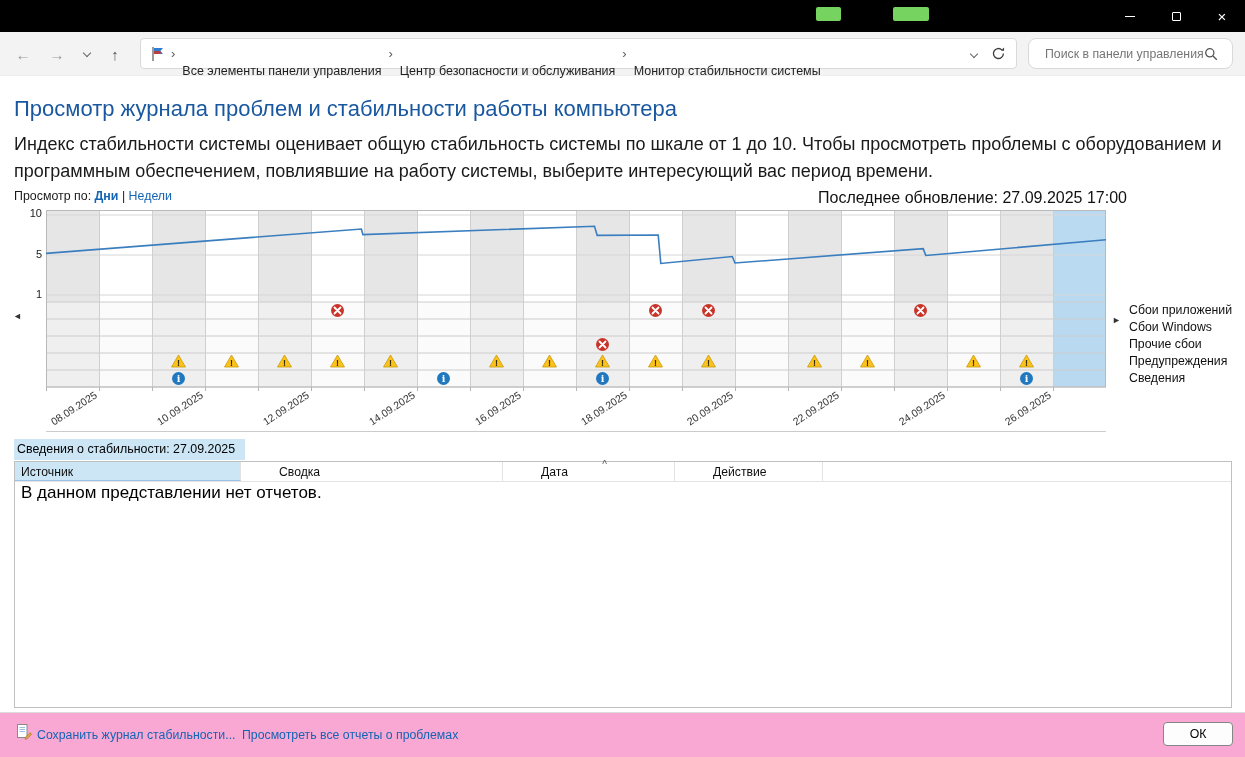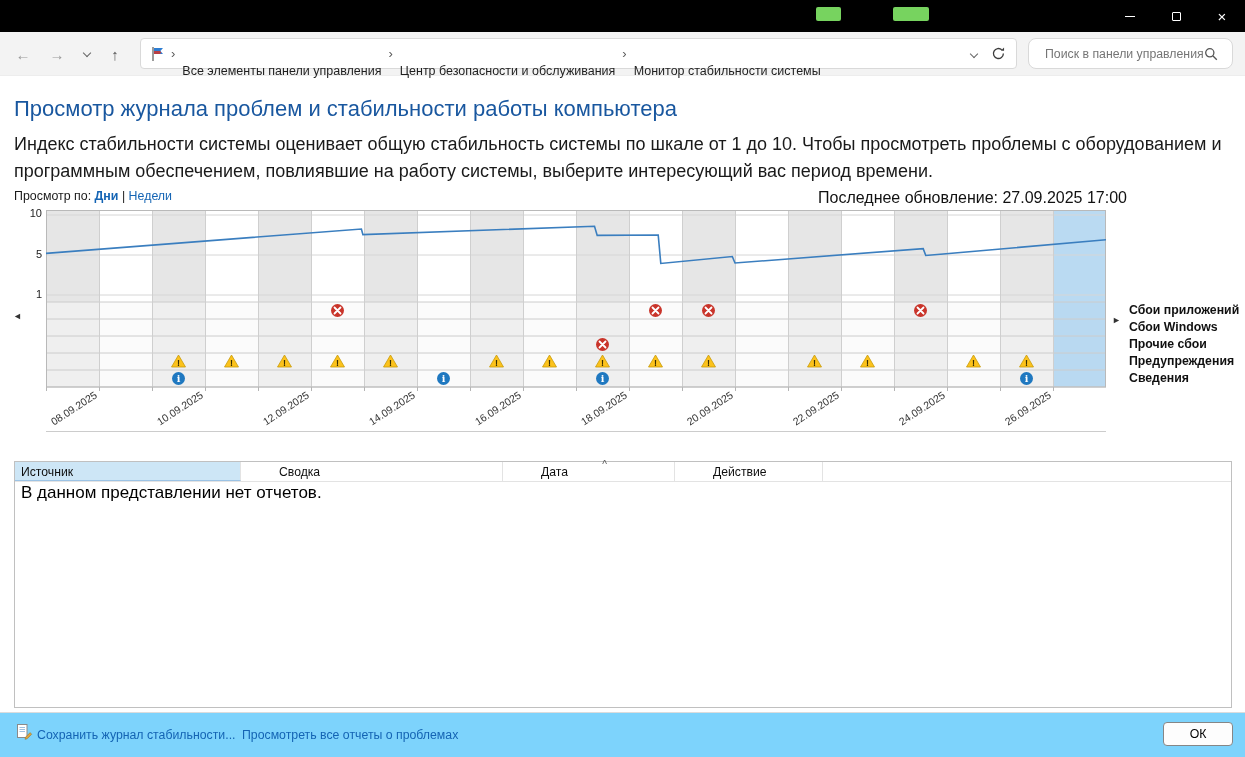--- a/index.html
+++ b/index.html
@@ -43,37 +43,37 @@
   .last-update { position:absolute; top:189px; right:118px; font-size:16px; color:#111; }
 
   
   .scroll-arrow { position:absolute; font-size:9px; color:#333; cursor:default; }
   .scroll-left { left:13px; top:311px; }
   .scroll-right { left:1112px; top:315px; }
   .ytick { position:absolute; width:17px; text-align:right; font-size:11px; color:#222; left:25px; }
   .yt0 { top:207px; } .yt1 { top:248px; } .yt2 { top:288px; }
   #chart-svg { position:absolute; left:46px; top:210px; }
   .legend { position:absolute; left:1129px; top:302px; }
-  .legend-item { height:17px; line-height:17px; font-size:12.3px; color:#101010; white-space:nowrap;font-weight:bold; }
+  .legend-item { height:17px; line-height:17px; font-size:12.3px; color:#101010; white-space:nowrap; }
 
   
   .details-title { position:absolute; left:14px; top:439px; font-size:12.4px; color:#000; background:#cde6f6; padding:3px 10px 4px 3px; }
   .report-table { position:absolute; left:14px; top:461px; width:1218px; height:247px; border:1px solid #c0c0c0; background:#fff; }
   .thead { display:flex; height:20px; border-bottom:1px solid #e3e3e3;gap:32px; }
   .th { padding:3px 0 0 6px; font-size:12.2px; color:#0f0f0f; border-right:1px solid #e3e3e3; position:relative; cursor:default; }
   .th-source { width:226px; background:#cde6f6; border-bottom:1px solid #9cc3e5; }
   .th-summary { width:230px; }
   .th-date { width:140px; }
   .th-action { width:116px; }
   .th-fill { flex:1; border-right:none; }
   .sort-caret { position:absolute; top:-3px; left:50%; transform:translateX(-50%); font-size:10px; color:#555; }
   .empty-text { position:absolute; left:6px; top:21px; font-size:17px; color:#000000; }
 
   
-  .footer { position:absolute; left:0; top:712px; width:100%; height:45px; background:#7dd3fc; border-top:1px solid #dcdcdc; }
+  .footer { position:absolute; left:0; top:712px; width:100%; height:45px; background:#f9a8d4; border-top:1px solid #dcdcdc; }
   .save-icon { position:absolute; left:16px; top:10px; }
   .footer-link { position:absolute; top:15px; font-size:12.3px; }
   .fl1 { left:37px; }
   .fl2 { left:242px; }
   .ok-btn { position:absolute; left:1163px; top:9px; width:70px; height:24px; background:#fdfdfd; border:1px solid #868686; border-radius:4px; font-family:"Liberation Sans",sans-serif; font-size:12.3px; color:#000; cursor:default; }
 </style>
 </head>
 <body>
 
 <div class="app">
@@ -360,20 +360,21 @@
     </svg>
 
   <div class="legend">
     <div class="legend-item">Сбои приложений</div>
     <div class="legend-item">Сбои Windows</div>
     <div class="legend-item">Прочие сбои</div>
     <div class="legend-item">Предупреждения</div>
     <div class="legend-item">Сведения</div>
   </div>
 
+  <div class="details-title">Сведения о стабильности: 27.09.2025</div>
 
   <div class="report-table">
     <div class="thead">
       <div class="th th-source">Источник</div>
       <div class="th th-summary">Сводка</div>
       <div class="th th-date">
         <span class="sort-caret">^</span>
         <span>Дата</span>
       </div>
       <div class="th th-action">Действие</div>

